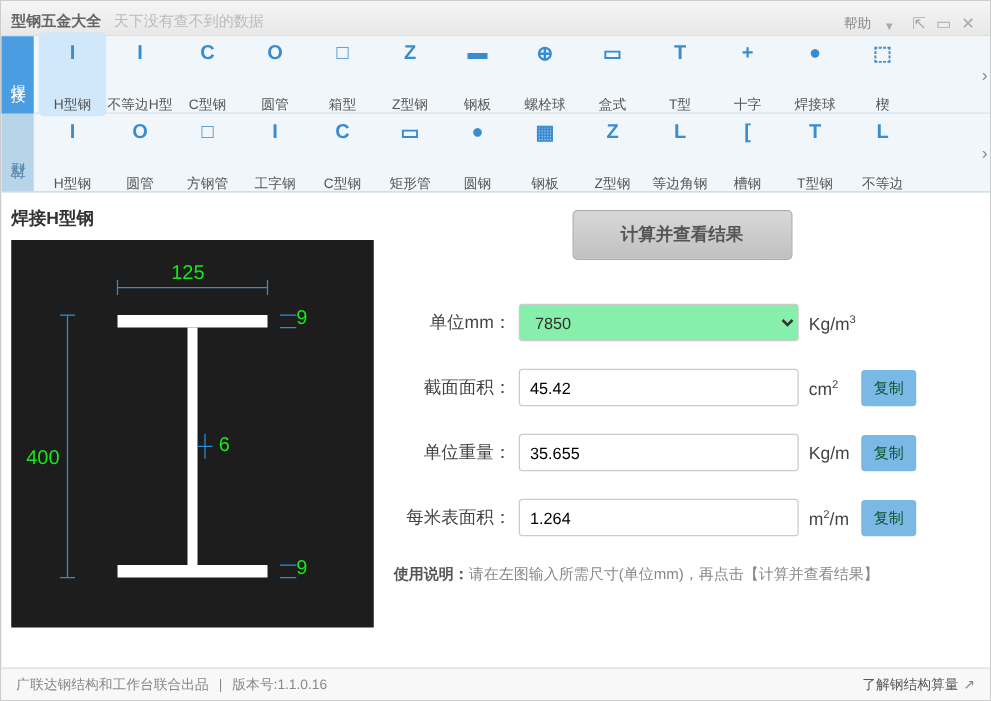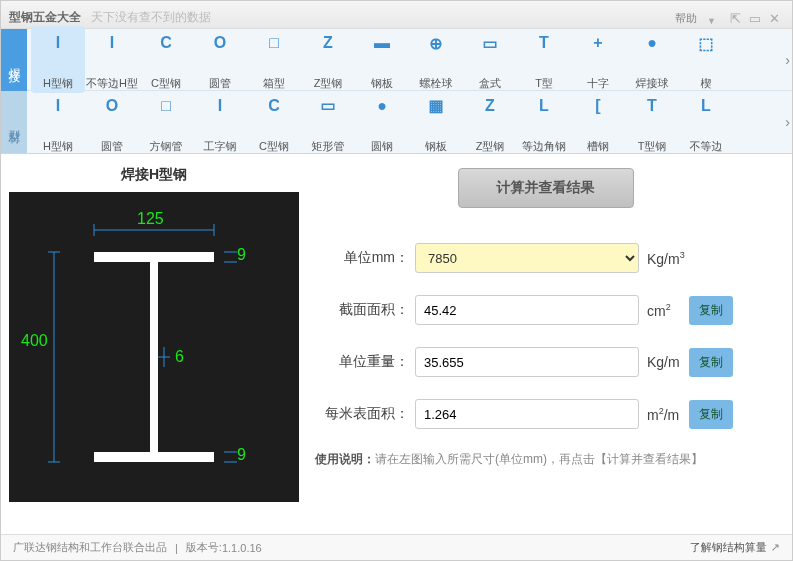--- a/index.html
+++ b/index.html
@@ -17,29 +17,29 @@
 .side-tab.inactive{background:#b8d4e8;color:#5a8ab0}
 .toolbar-rows{flex:1}
 .toolbar-row{height:62px;display:flex;align-items:center;border-bottom:1px solid #d8e4ee;padding:0 4px;position:relative}
 .toolbar-row:last-child{border-bottom:none}
 .tb-item{width:54px;display:flex;flex-direction:column;align-items:center;cursor:pointer;padding:2px 0}
 .tb-item.sel{background:#d0e8fa;border-radius:4px}
 .tb-icon{width:30px;height:30px;display:flex;align-items:center;justify-content:center;color:#3a8cd0;font-weight:bold}
 .tb-label{font-size:11px;color:#555;margin-top:18px;white-space:nowrap}
 .scroll-arrow{position:absolute;right:2px;top:50%;transform:translateY(-50%);color:#888;font-size:14px;cursor:pointer}
 .main{display:flex;height:calc(100% - 180px)}
-.left-pane{width:306px;padding:8px;display:flex;flex-direction:column;align-items:center}
+.left-pane{width:306px;padding:8px;display:flex;flex-direction:column;}
 .section-title{font-size:14px;color:#333;margin:4px 0 8px;font-weight:bold}
 .diagram{width:290px;height:310px;background:#1d1d1d;position:relative}
 .right-pane{flex:1;padding:8px 16px 8px 8px}
 .calc-btn{display:block;margin:6px auto 35px;padding:10px 38px;background:linear-gradient(#d8d8d8,#c0c0c0);border:1px solid #aaa;border-radius:4px;color:#555;font-size:14px;cursor:pointer;font-weight:bold}
 .field-row{display:flex;align-items:center;margin:22px 0;font-size:14px}
 .field-label{width:100px;text-align:right;color:#444;padding-right:6px}
 .field-input{width:224px;height:30px;border:1px solid #ccc;border-radius:3px;padding:0 8px;font-size:13px}
-.field-select{width:224px;height:30px;border:1px solid #ccc;border-radius:3px;padding:0 8px;font-size:13px;background:#fef9c3;color:#333}
+.field-select{width:224px;height:30px;border:1px solid #ccc;border-radius:3px;padding:0 8px;font-size:13px;background:#86efac;color:#333}
 .field-unit{width:50px;color:#444;padding-left:8px}
 .copy-btn{background:#7ab8e6;color:#14532d;border:none;padding:6px 10px;border-radius:3px;font-size:12px;cursor:pointer}
 .usage{font-size:12px;color:#888;margin-top:16px}
 .usage b{color:#555}
 .footer{position:absolute;bottom:0;left:0;right:0;height:26px;border-top:1px solid #ddd;background:#f8f8f8;display:flex;align-items:center;padding:0 12px;font-size:11px;color:#888}
 .footer .spacer{flex:1}
 .footer .link{color:#555;cursor:pointer}
 .dim-text{position:absolute;color:#19e619;font-size:16px;font-family:Liberation Sans, sans-serif}
 sup{font-size:9px}
 </style>
@@ -191,21 +191,21 @@
         <line x1="39" y1="60" x2="51" y2="60" stroke="#2a8fd8"></line>
         <line x1="39" y1="270" x2="51" y2="270" stroke="#2a8fd8"></line>
         <line x1="215" y1="60" x2="228" y2="60" stroke="#2a8fd8"></line>
         <line x1="215" y1="70" x2="228" y2="70" stroke="#2a8fd8"></line>
         <line x1="215" y1="260" x2="228" y2="260" stroke="#2a8fd8"></line>
         <line x1="215" y1="270" x2="228" y2="270" stroke="#2a8fd8"></line>
         <line x1="155" y1="155" x2="155" y2="175" stroke="#2a8fd8"></line>
         <line x1="149" y1="165" x2="161" y2="165" stroke="#2a8fd8"></line>
       </svg>
       <span class="dim-text" style="left:128px;top:18px">125</span>
-      <span class="dim-text" style="left:12px;top:140px">400</span>
+      <span class="dim-text" style="left:12px;top:166px">400</span>
       <span class="dim-text" style="left:166px;top:156px">6</span>
       <span class="dim-text" style="left:228px;top:54px">9</span>
       <span class="dim-text" style="left:228px;top:254px">9</span>
     </div>
   </div>
 
   <div class="right-pane">
     <button class="calc-btn">计算并查看结果</button>
 
     <div class="field-row">

